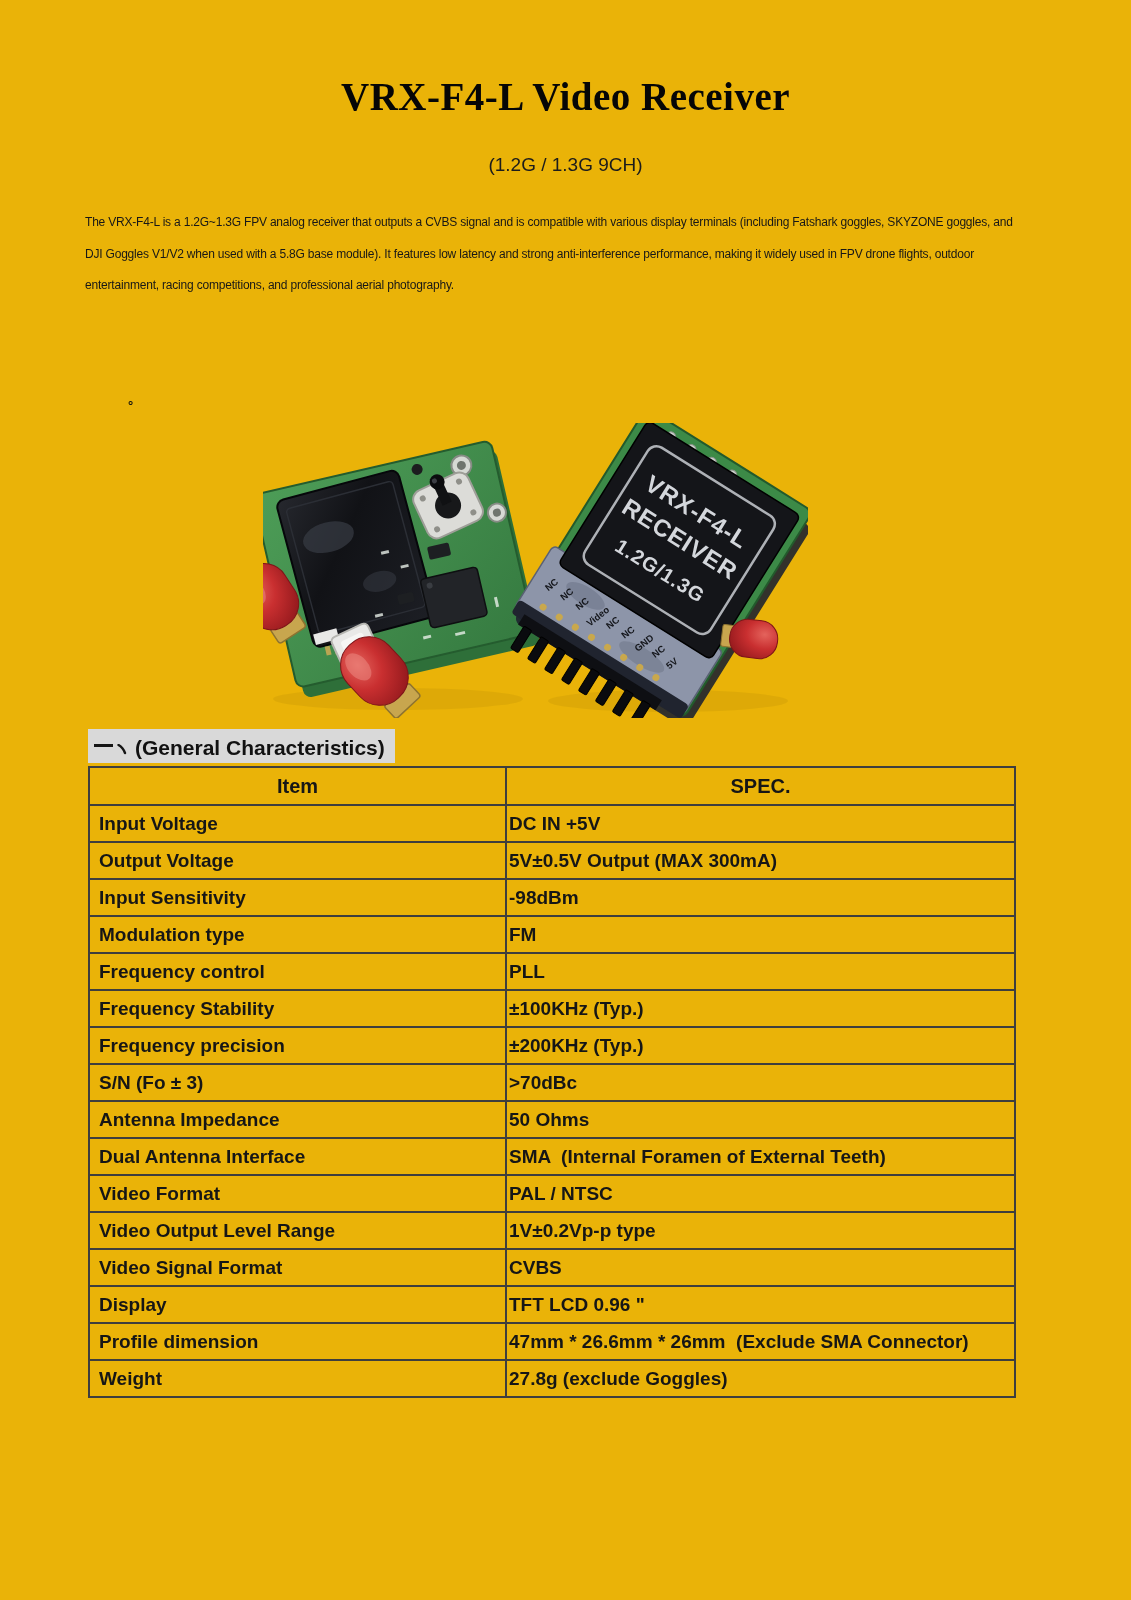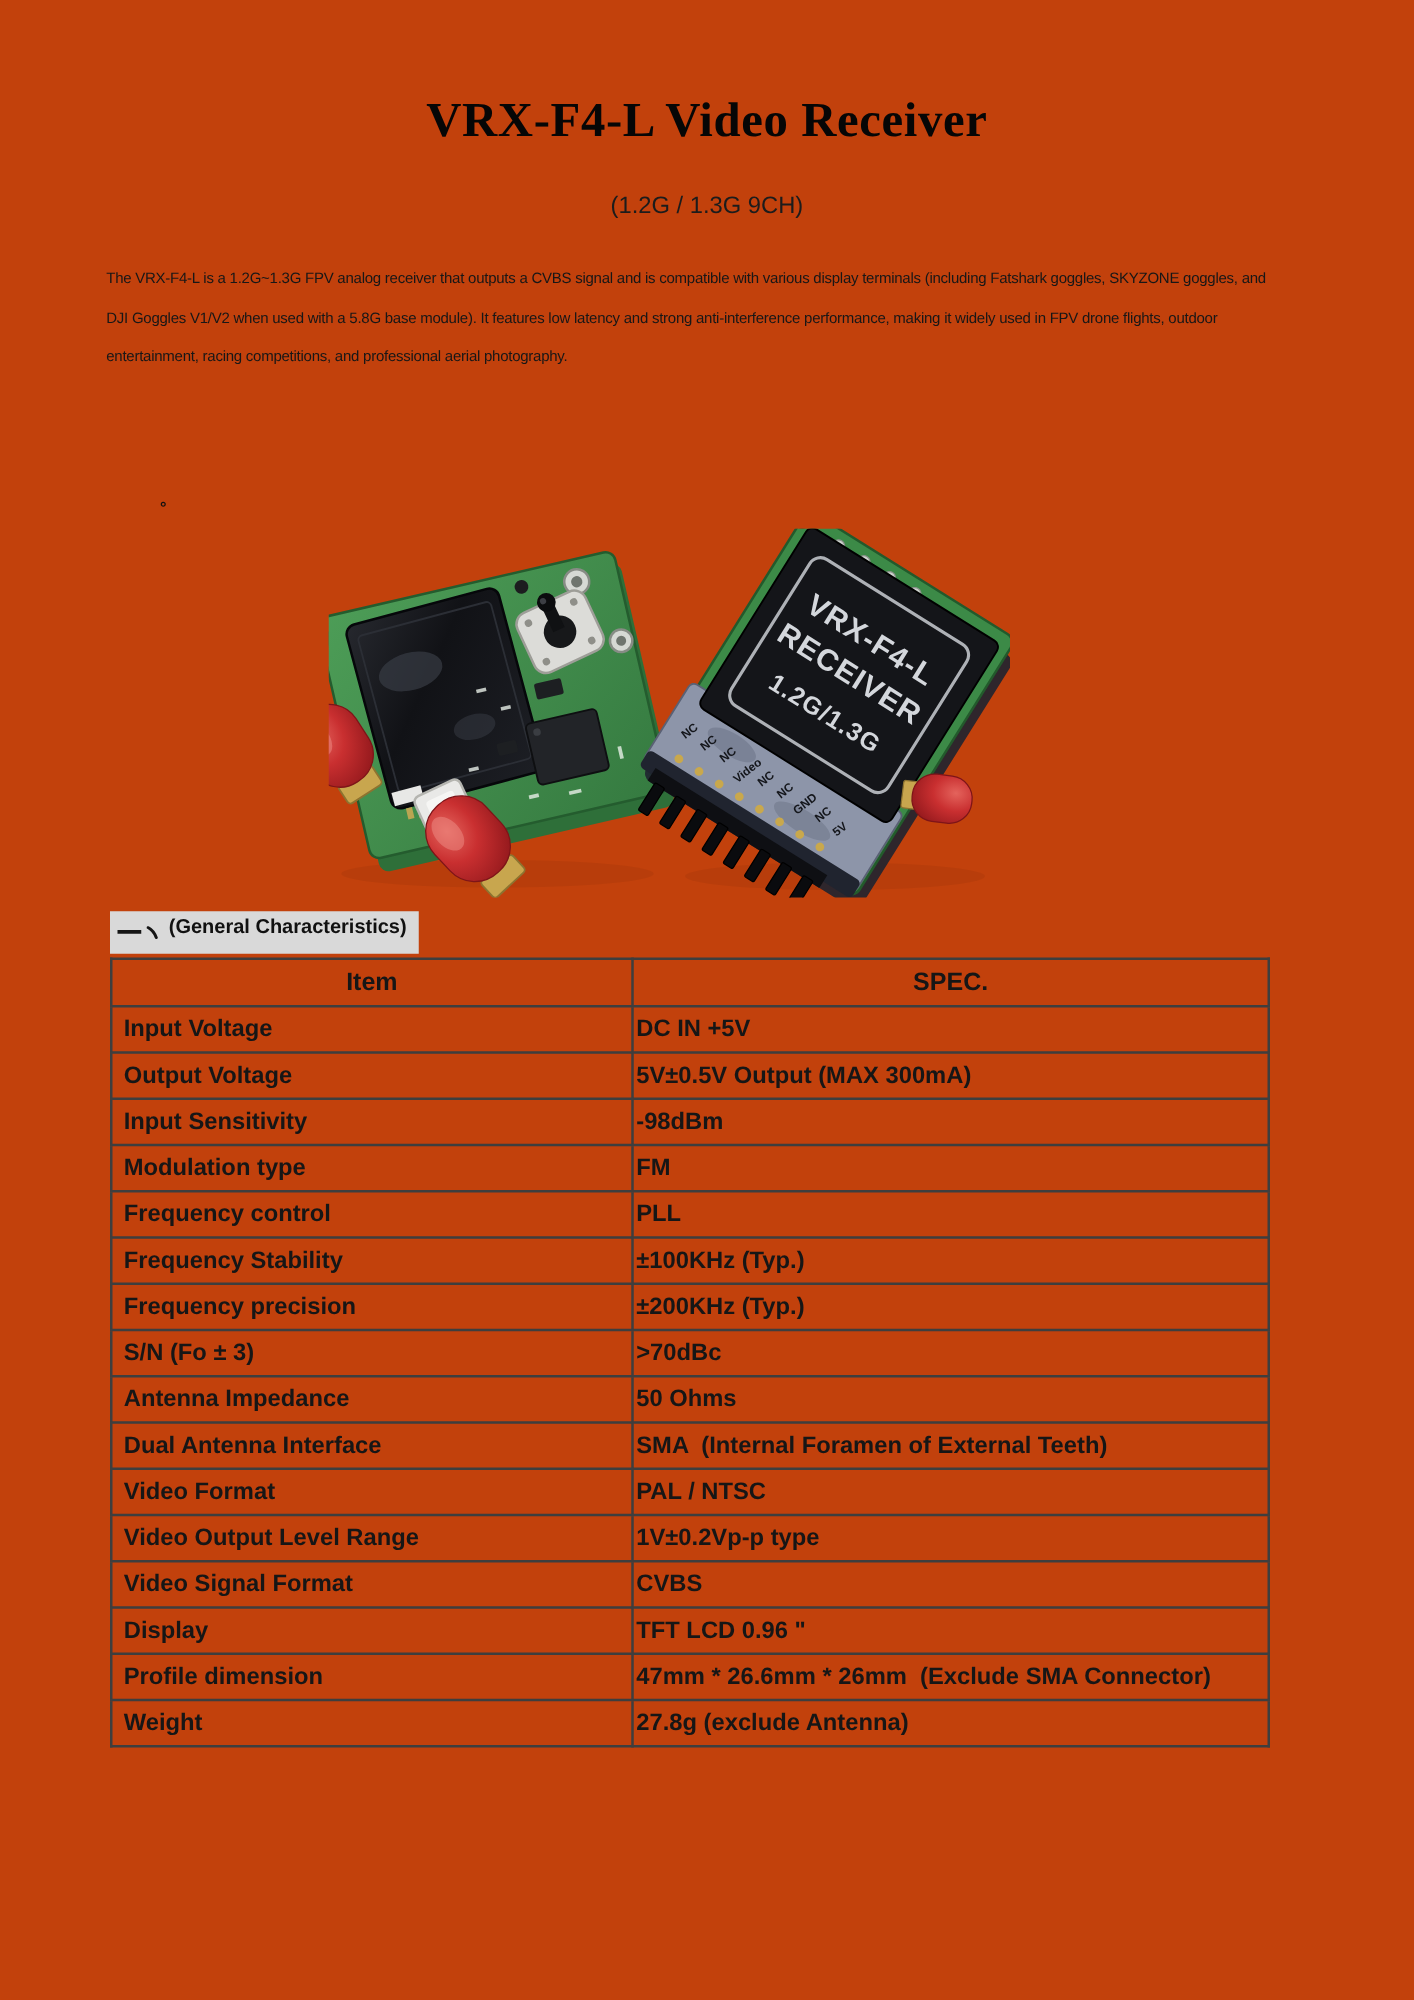--- a/index.html
+++ b/index.html
@@ -1,19 +1,19 @@
 <!DOCTYPE html>
 <html><head>
 <meta charset="utf-8">
 <style>
   html,body{margin:0;padding:0;background:#ffffff;}
   .page{
     position:relative;
     width:1131px;height:1600px;
-    background:#c2410c;
+    background:#eab308;
     font-family:"Liberation Sans", sans-serif;
     color:#141414;
     overflow:hidden;
   }
   .doc-title{
     position:absolute;top:74px;left:0;width:100%;
     text-align:center;
     font-family:"Liberation Serif", serif;
     font-weight:700;font-size:39px;color:#060606;
     letter-spacing:.5px;
@@ -29,24 +29,24 @@
   }
   .stray-mark{
     position:absolute;top:398px;left:128px;
     font-size:13px;font-weight:700;color:#111;
   }
   .product-photo{
     position:absolute;top:423px;left:263px;width:545px;height:295px;
   }
   .section-heading{
     position:absolute;top:729px;left:88px;
-    display:inline-flex;align-items:flex-start;
+    display:inline-flex;align-items:flex-end;
     background:#d9d9d9;
     padding:2px 10px 4px 4px;
-    font-weight:700;font-size:16px;color:#111;
+    font-weight:700;font-size:21px;color:#111;
     line-height:22px;
   }
   .cjk-dash{
     display:inline-block;width:19px;height:3px;background:#151515;
     margin:0 3px 0 2px;align-self:center;
   }
   .cjk-dun{display:inline-block;margin:6px 8px 0 1px;}
   .spec-table{
     position:absolute;top:766px;left:88px;
     border-collapse:collapse;table-layout:fixed;
@@ -314,18 +314,18 @@
       <tr>
           <td class="item-cell">Display</td>
           <td class="spec-cell">TFT LCD 0.96 "</td>
         </tr>
       <tr>
           <td class="item-cell">Profile dimension</td>
           <td class="spec-cell">47mm * 26.6mm * 26mm  (Exclude SMA Connector)</td>
         </tr>
       <tr>
           <td class="item-cell">Weight</td>
-          <td class="spec-cell">27.8g (exclude Antenna)</td>
+          <td class="spec-cell">27.8g (exclude Goggles)</td>
         </tr>
     </tbody>
   </table>
 
 </div>
 
 </body></html>

